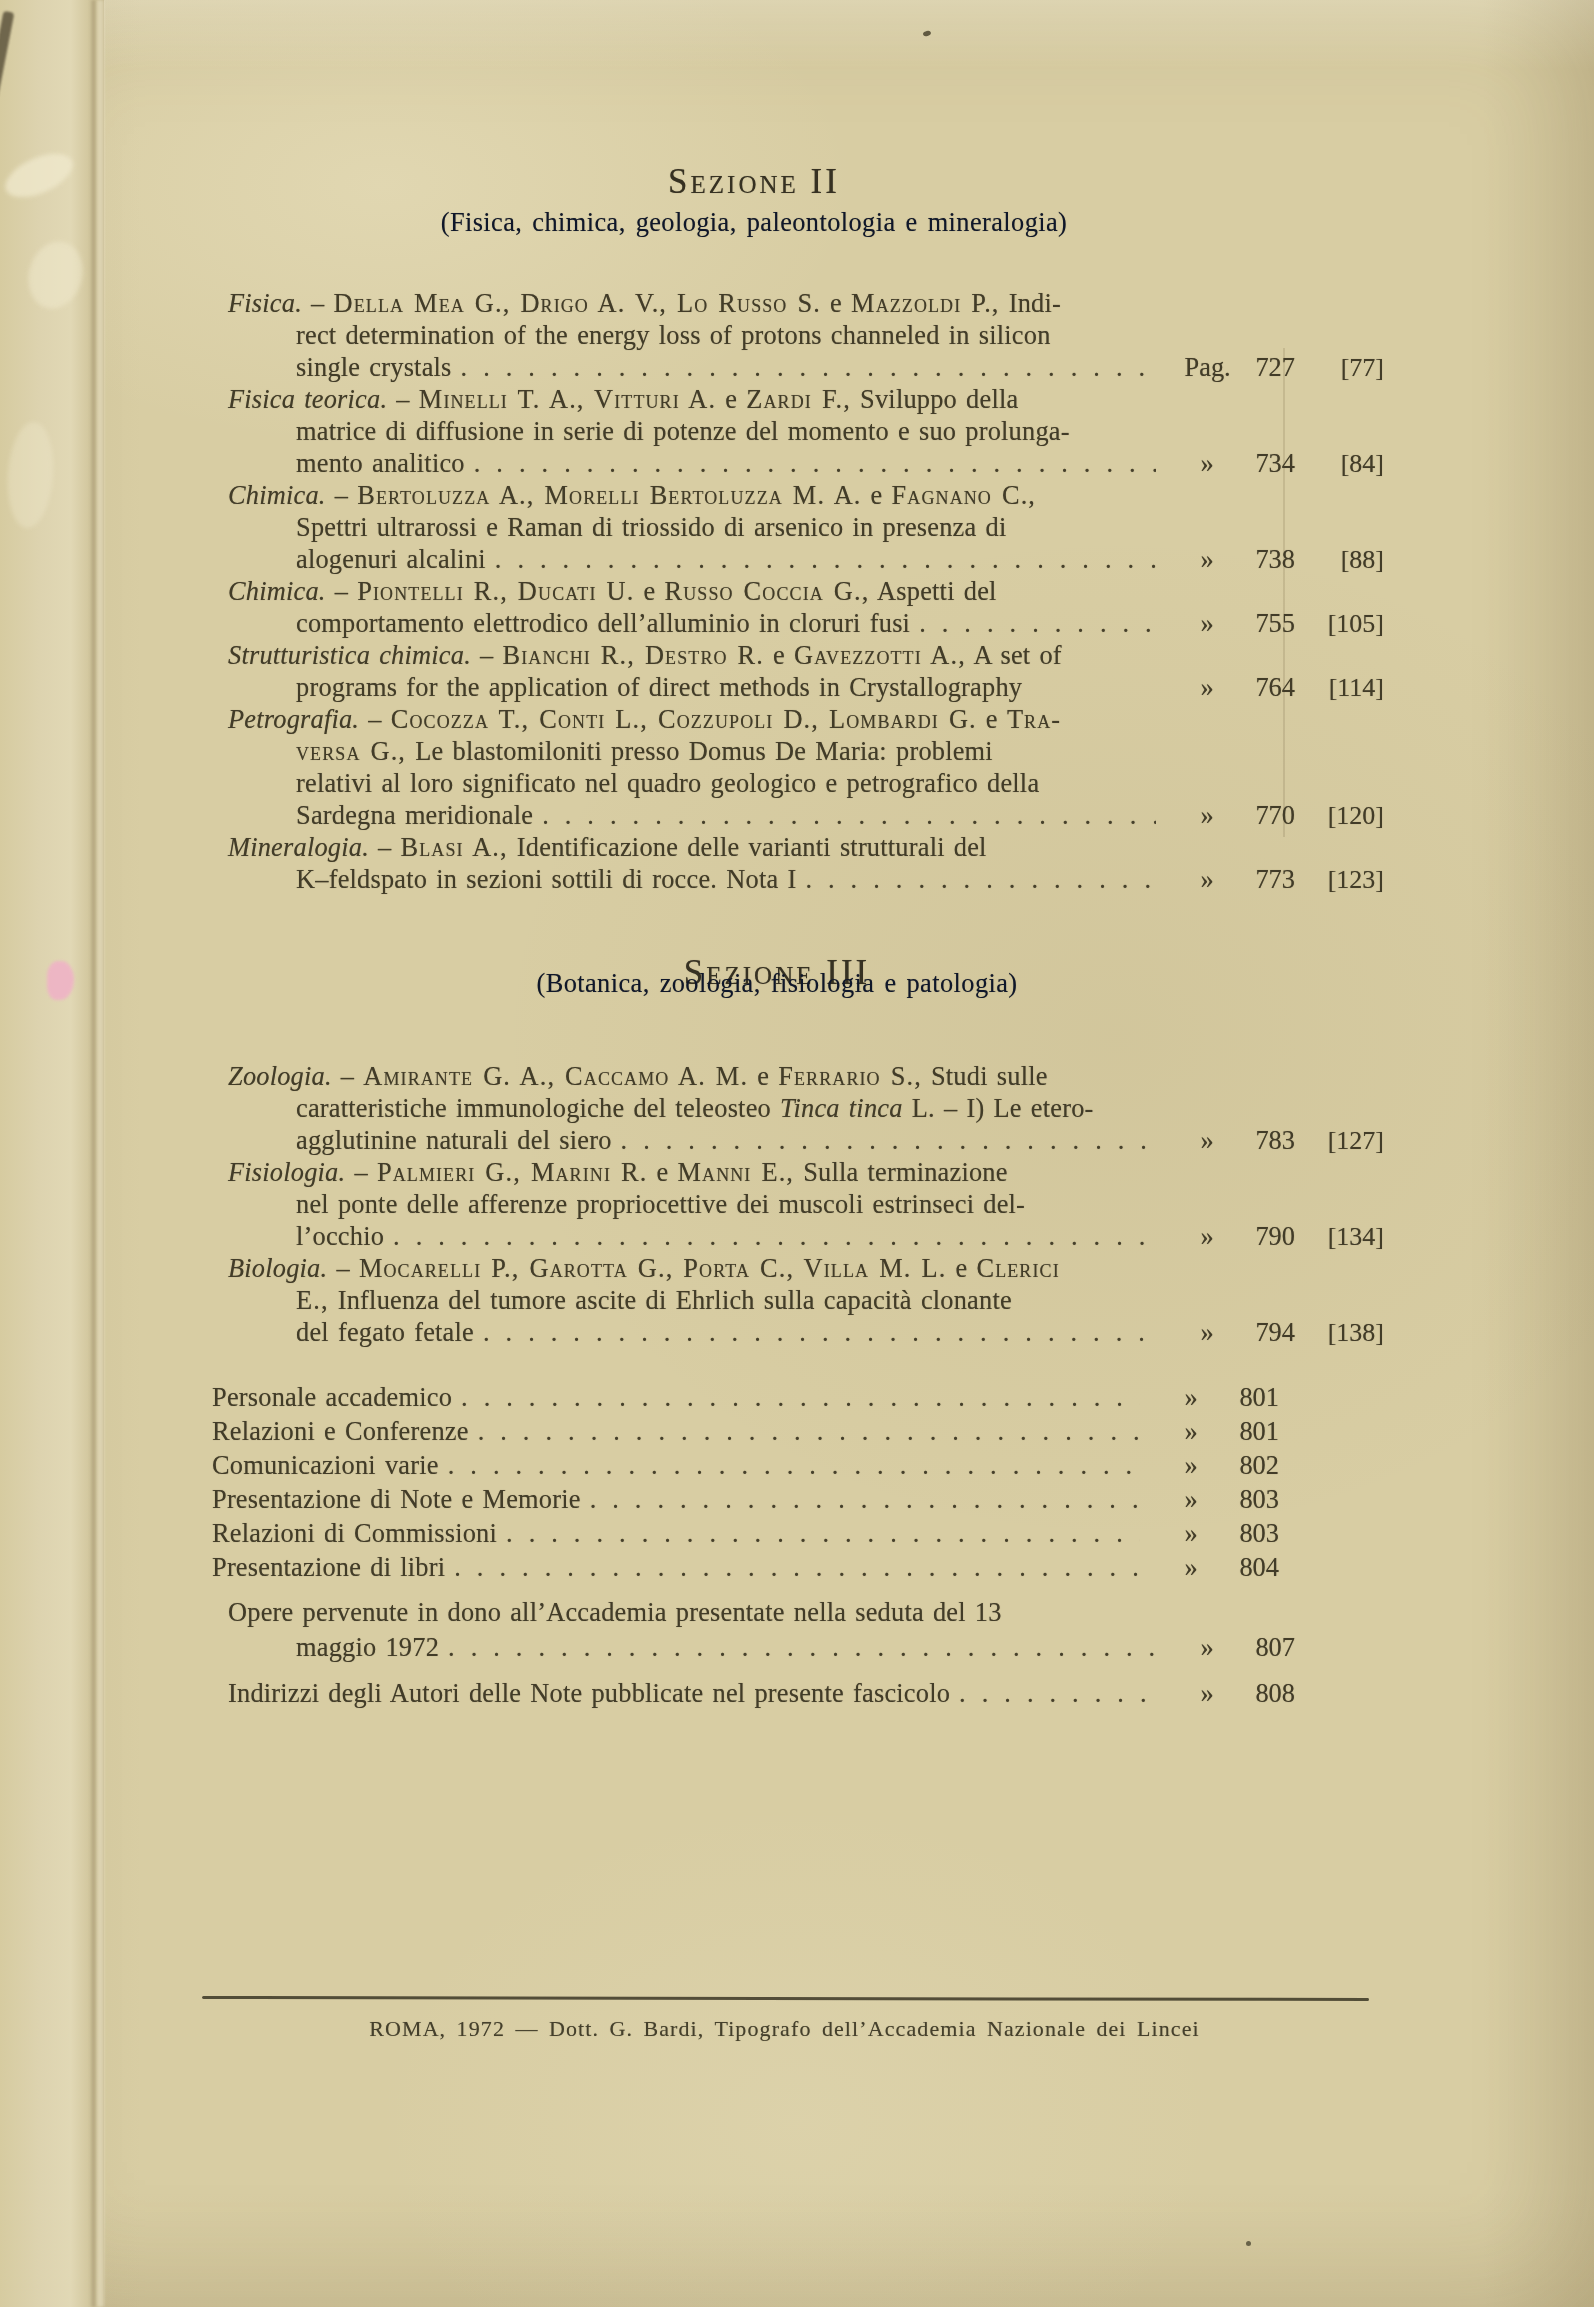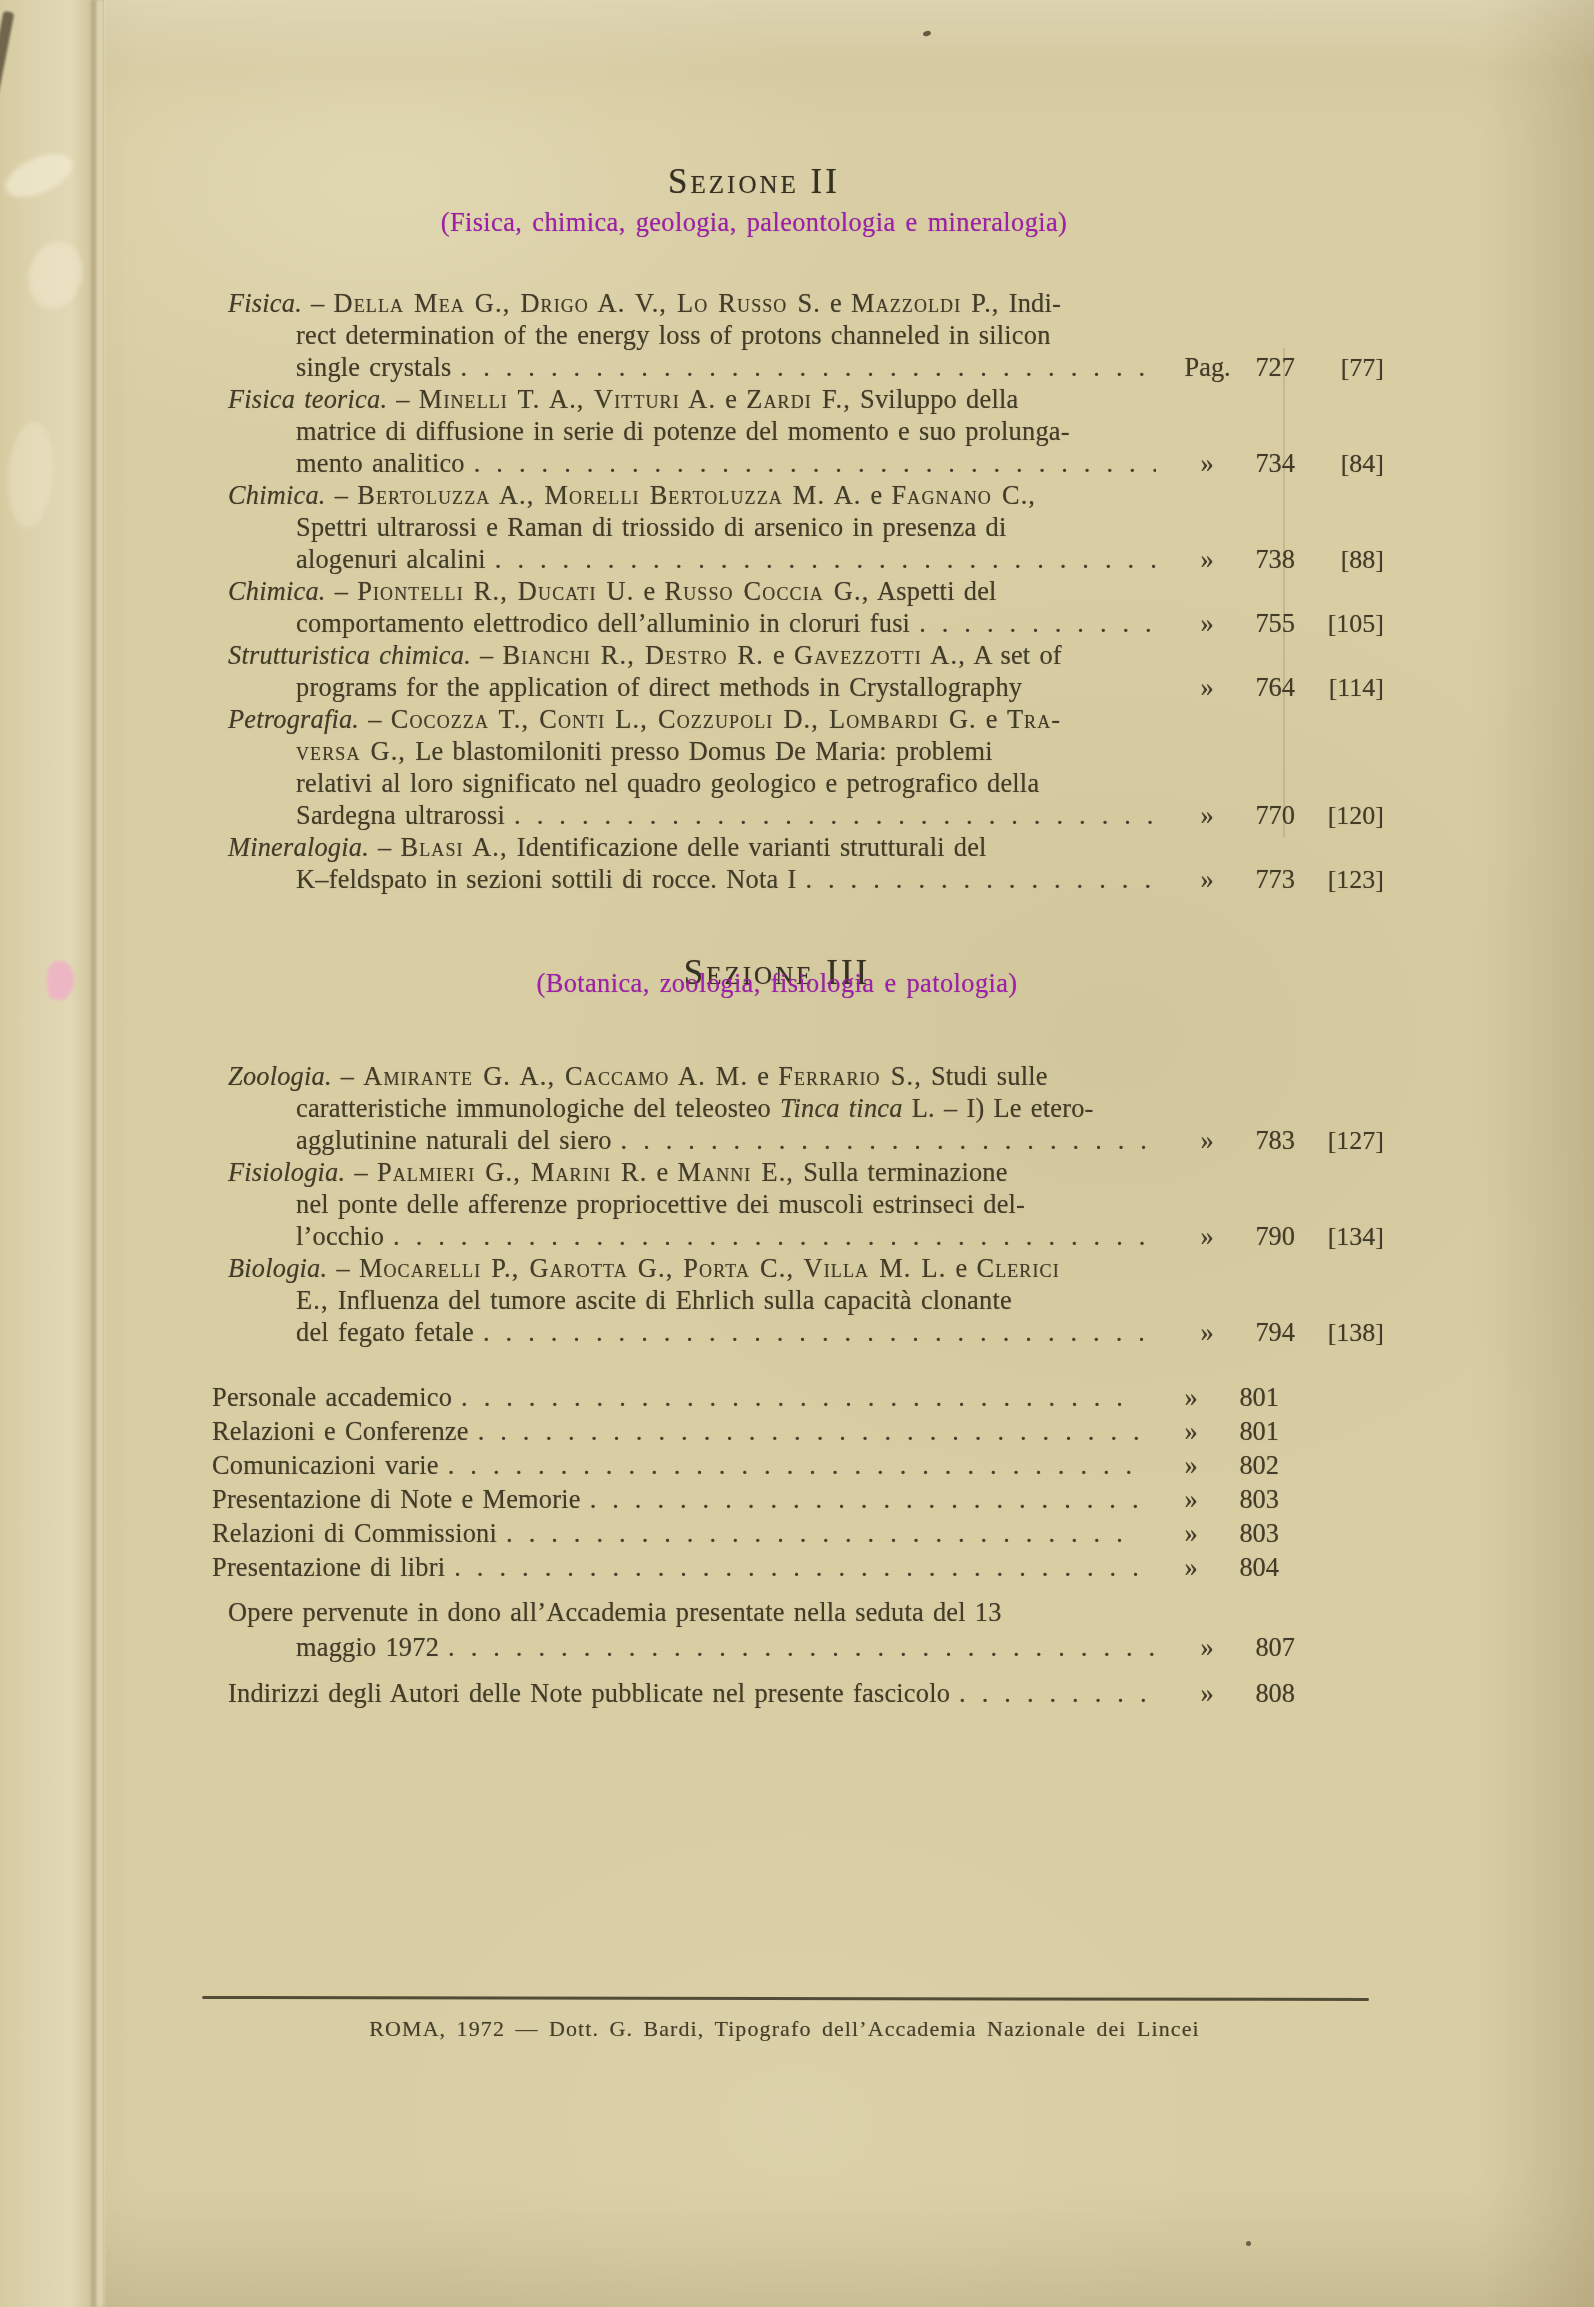--- a/index.html
+++ b/index.html
@@ -44,21 +44,21 @@
     background:#efb3c6;border-radius:46% 54% 60% 40%;filter:blur(1.5px);opacity:.9;}
   #ink-speck{position:absolute;left:1246px;top:2241px;width:5.3px;height:5.3px;
     background:#4e4833;border-radius:50%;opacity:.8;}
   #scratch-line{position:absolute;left:1283px;top:348px;width:1.5px;height:489px;
     background:rgba(110,95,60,.18);}
   
   .heading{position:absolute;text-align:center;font-variant:small-caps;
     font-size:35px;line-height:42px;letter-spacing:3px;color:#363122;
     text-shadow:0 0 0.8px rgba(54,49,34,.55);}
   .subheading{position:absolute;text-align:center;font-size:26.4px;line-height:35px;
-    letter-spacing:0.4px;word-spacing:3px;color:#a21caf;text-shadow:0 0 0.8px rgba(62,56,38,.5);}
+    letter-spacing:0.4px;word-spacing:3px;color:#0f172a;text-shadow:0 0 0.8px rgba(62,56,38,.5);}
   #sec2-title{top:161px;left:0;width:1508px;}
   #sec2-subtitle{top:205px;left:0;width:1508px;}
   #sec3-title{top:952px;left:0;width:1554px;}
   #sec3-subtitle{top:966px;left:0;width:1554px;}
   
   .entries{position:absolute;font-size:26.4px;text-shadow:0 0 0.8px rgba(62,56,38,.5);}
   #sec2-entries{top:287px;left:228px;width:1156px;}
   #sec3-entries{top:1060px;left:228px;width:1156px;}
   #misc-list{top:1380px;left:212px;width:1156px;}
   #closing-list{top:1595px;left:228px;width:1156px;}
@@ -222,21 +222,21 @@
           <span class="seg-sc">Tra-</span>
         </div>
         <div class="line indent">
           <span class="seg-sc">versa G.,</span>
           <span class="seg-r"> Le blastomiloniti presso Domus De Maria: problemi</span>
         </div>
         <div class="line indent">
           <span class="seg-r">relativi al loro significato nel quadro geologico e petrografico della</span>
         </div>
         <div class="line indent">
-          <span class="seg-r">Sardegna ultrarossi</span>
+          <span class="seg-r">Sardegna meridionale</span>
           <span class="leader">......................................................................</span>
         </div>
         <div class="page-ref">
           <span class="ref-label ditto">»</span>
           <span class="ref-num">770</span>
           <span class="ref-bracket">[120]</span>
         </div>
       </div>
       <div class="entry">
         <div class="line">

